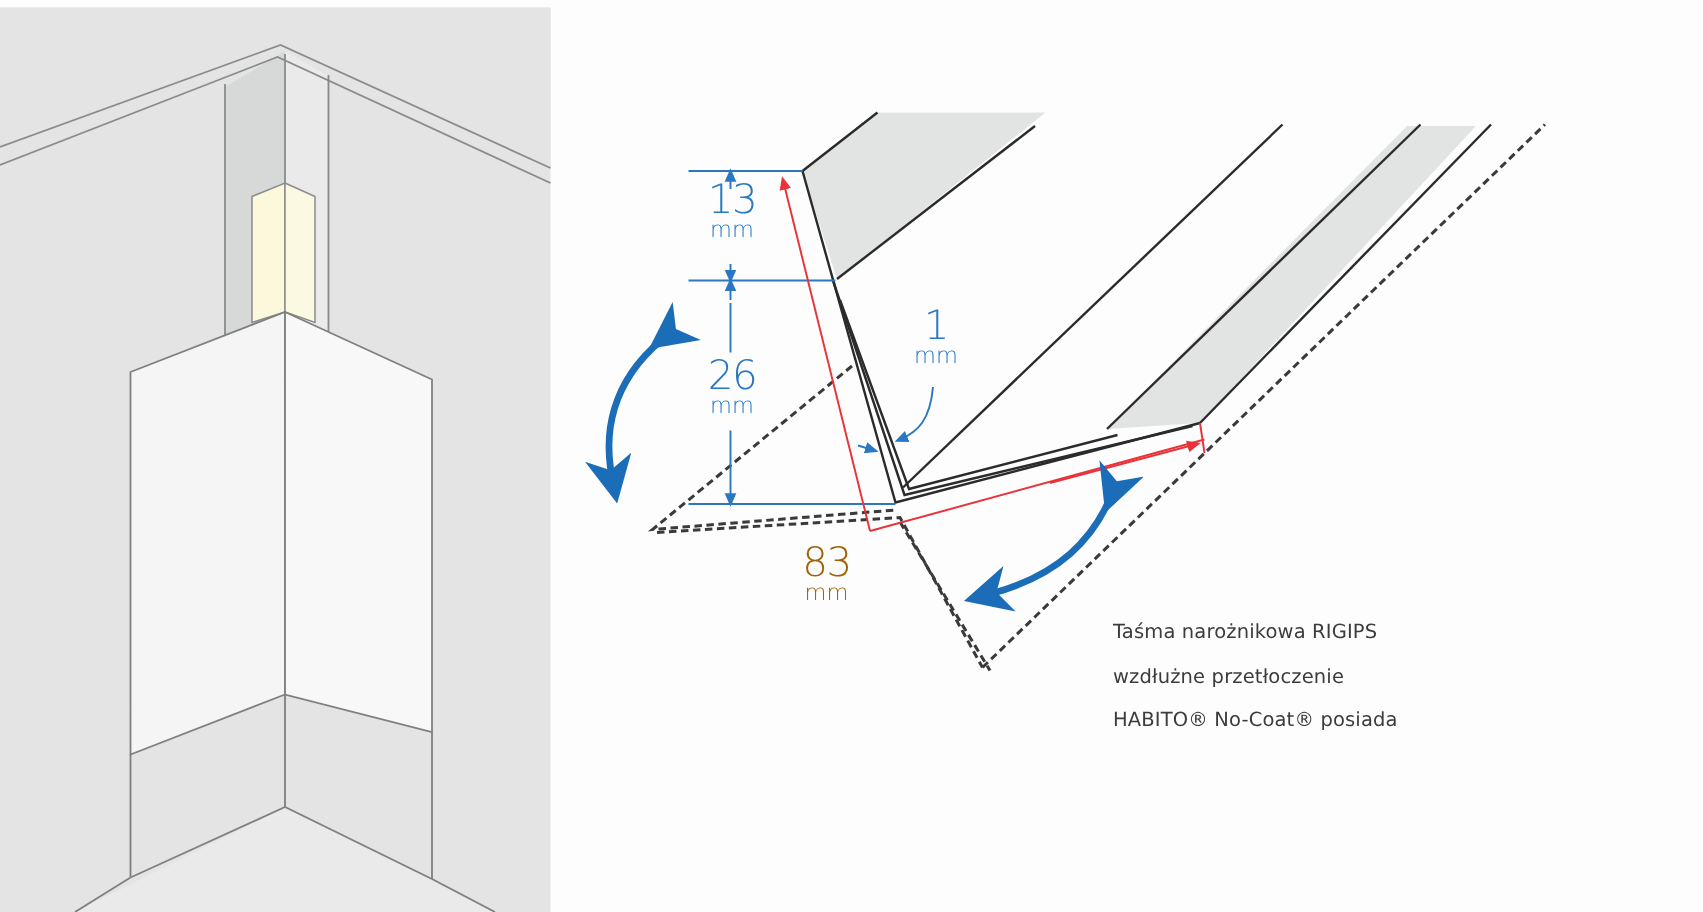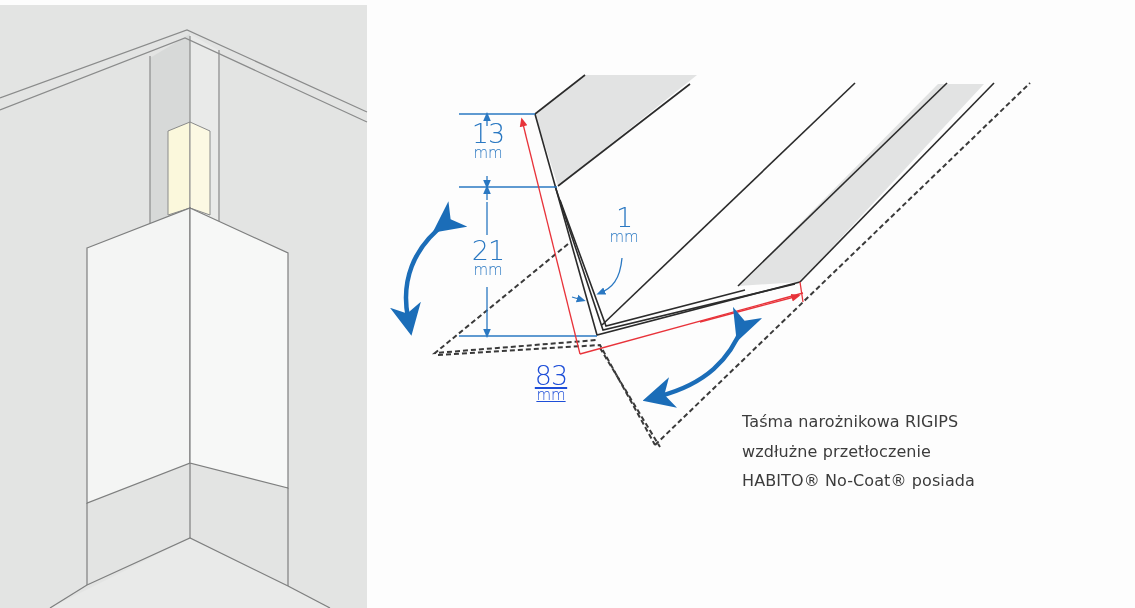--- a/index.html
+++ b/index.html
@@ -14,25 +14,25 @@
     position: absolute; left: 0; top: 5px; width: 367px; height: 603px;
     background: #e3e4e3;
   }
   svg { position: absolute; left: 0; top: 0; }
   .dim-label {
     position: absolute; color: #2a78c2; text-align: center; line-height: 1;
     font-family: "DejaVu Sans", sans-serif; font-weight: 300;
   }
   .dim-label .num { display: block; font-size: 27px; letter-spacing: -1px; }
   .dim-label .unit { display: block; font-size: 15px; margin-top: -1px; }
-  .dim-red { color: #1d4ed8; text-decoration: underline; }
+  .dim-red { color: #a16207; }
   .caption {
     position: absolute; left: 742px; top: 407px; width: 390px;
     font-family: "DejaVu Sans", sans-serif;
-    font-size: 16px; line-height: 29.5px; color: #3c3c3c;
+    font-size: 13px; line-height: 29.5px; color: #3c3c3c;
     letter-spacing: 0.1px;
   }
   .caption span { display: block; white-space: nowrap; }
 </style>
 </head>
 <body>
 
 <div class="stage">
 
   <div class="left-panel"></div>
@@ -122,21 +122,21 @@
       <path d="M447,222 C412,248 401,282 408,318" marker-start="url(#bigblue)" marker-end="url(#bigblue)"></path>
       <path d="M743,325 C730,360 705,384 660,396" marker-start="url(#bigblue)" marker-end="url(#bigblue)"></path>
     </g>
   </svg>
 
   <div class="dim-label" style="left:466px; top:120px; width:44px;">
     <span class="num">13</span>
     <span class="unit">mm</span>
   </div>
   <div class="dim-label" style="left:466px; top:237px; width:44px;">
-    <span class="num">21</span>
+    <span class="num">26</span>
     <span class="unit">mm</span>
   </div>
   <div class="dim-label" style="left:602px; top:204px; width:44px;">
     <span class="num">1</span>
     <span class="unit">mm</span>
   </div>
   <div class="dim-label dim-red" style="left:526px; top:362px; width:50px;">
     <span class="num">83</span>
     <span class="unit">mm</span>
   </div>

